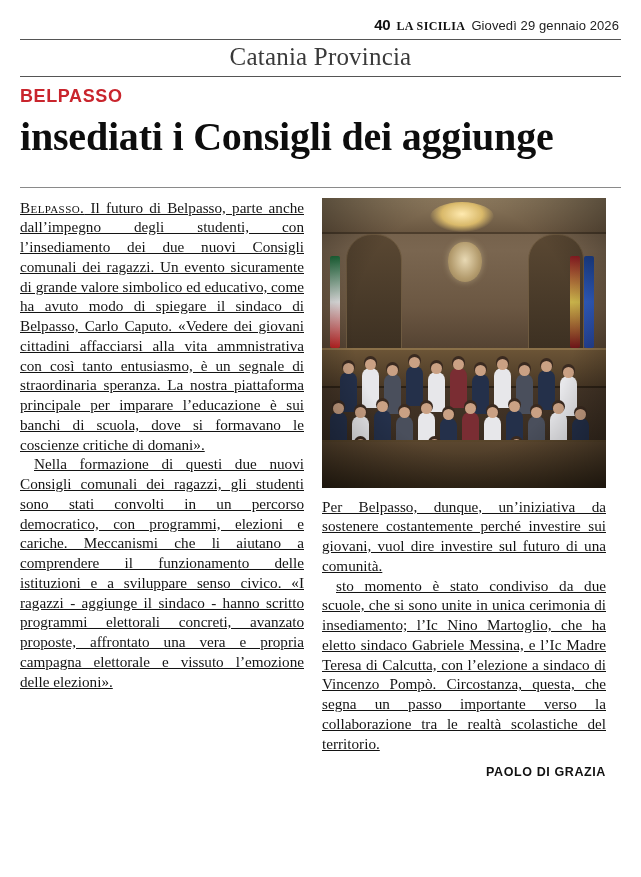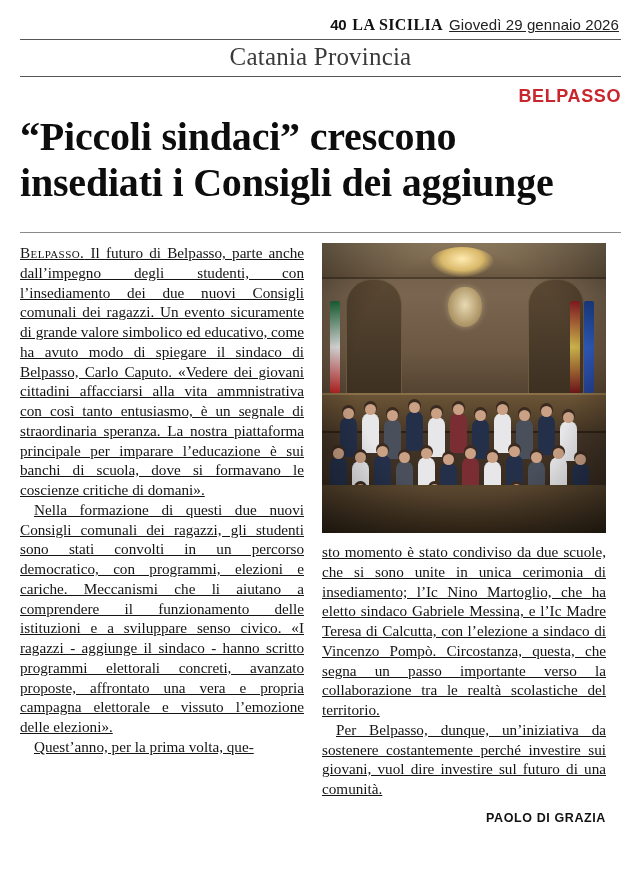--- a/index.html
+++ b/index.html
@@ -35,30 +35,29 @@
   .page-number {
     font-family: "Liberation Sans", sans-serif;
     font-weight: bold;
     font-size: 15px;
     letter-spacing: -0.3px;
     color: #111;
   }
   .paper-name {
     font-family: "Liberation Serif", serif;
     font-weight: bold;
-    font-size: 16px;
+    font-size: 12px;
     letter-spacing: 0.4px;
     color: #111;
   }
   .issue-date {
     font-family: "Liberation Sans", sans-serif;
-    font-size: 15px;
+    font-size: 13px;
     color: #222;
     letter-spacing: 0.1px;
-    text-decoration: underline;
   }
   .rule-top {
     border-top: 1px solid #555;
     margin-top: 3px;
   }
   .section-row {
     display: flex;
     justify-content: center;
     padding-top: 4px;
   }
@@ -75,21 +74,20 @@
   }
 
   
   .kicker {
     font-family: "Liberation Sans", sans-serif;
     font-weight: bold;
     font-size: 18px;
     color: #c9252d;
     letter-spacing: 0.6px;
     margin-top: 9px;
-    text-align: right;
   }
   .headline {
     font-family: "Liberation Serif", serif;
     font-size: 40px;
     line-height: 1.14;
     letter-spacing: -0.2px;
     color: #0d0d0d;
     margin-top: 7px;
   }
   .headline .l2 { display: block; }
@@ -231,32 +229,30 @@
 
   <div class="section-row">
     <span class="section-title">Catania Provincia</span>
   </div>
 
   <div class="rule-section"></div>
 
   <div class="kicker">BELPASSO</div>
 
   <h1 class="headline">
-    <span class="l1">“Piccoli sindaci” crescono</span>
     <span class="l2">insediati i Consigli dei aggiunge</span>
   </h1>
 
   <div class="rule-head"></div>
 
   <div class="columns">
 
     <div class="col">
       <p><span class="dateline">Belpasso.</span><span> Il futuro di Belpasso, parte anche dall’impegno degli studenti, con l’insediamento dei due nuovi Consigli comunali dei ragazzi. Un evento sicuramente di grande valore simbolico ed educativo, come ha avuto modo di spiegare il sindaco di Belpasso, Carlo Caputo. «Vedere dei giovani cittadini affacciarsi alla vita ammnistrativa con così tanto entusiasmo, è un segnale di straordinaria speranza. La nostra piattaforma principale per imparare l’educazione è sui banchi di scuola, dove si formavano le coscienze critiche di domani».</span></p>
       <p>Nella formazione di questi due nuovi Consigli comunali dei ragazzi, gli studenti sono stati convolti in un percorso democratico, con programmi, elezioni e cariche. Meccanismi che li aiutano a comprendere il funzionamento delle istituzioni e a sviluppare senso civico. «I ragazzi - aggiunge il sindaco - hanno scritto programmi elettorali concreti, avanzato proposte, affrontato una vera e propria campagna elettorale e vissuto l’emozione delle elezioni».</p>
-      <p>Quest’anno, per la prima volta, que-</p>
     </div>
 
     <div class="col">
 
       <div class="photo">
         <div class="wall"></div>
         <div class="ceiling"></div>
         <div class="chandelier"></div>
         <div class="arch-l"></div>
         <div class="arch-r"></div>
@@ -293,20 +289,20 @@
           <div class="kid adult w" style="left:66px; top:136px;"></div>
           <div class="kid adult g" style="left:104px; top:132px;"></div>
           <div class="kid adult b" style="left:146px; top:136px;"></div>
           <div class="kid adult w" style="left:186px; top:132px;"></div>
           <div class="kid adult b" style="left:226px; top:136px;"></div>
         </div>
         <div class="desk"></div>
         <div class="vig"></div>
       </div>
 
+      <p>Per Belpasso, dunque, un’iniziativa da sostenere costantemente perché investire sui giovani, vuol dire investire sul futuro di una comunità.</p>
       <p>sto momento è stato condiviso da due scuole, che si sono unite in unica cerimonia di insediamento; l’Ic Nino Martoglio, che ha eletto sindaco Gabriele Messina, e l’Ic Madre Teresa di Calcutta, con l’elezione a sindaco di Vincenzo Pompò. Circostanza, questa, che segna un passo importante verso la collaborazione tra le realtà scolastiche del territorio.</p>
-      <p>Per Belpasso, dunque, un’iniziativa da sostenere costantemente perché investire sui giovani, vuol dire investire sul futuro di una comunità.</p>
 
       <div class="byline">PAOLO DI GRAZIA</div>
     </div>
 
   </div>
 </div>
 
 </body></html>

